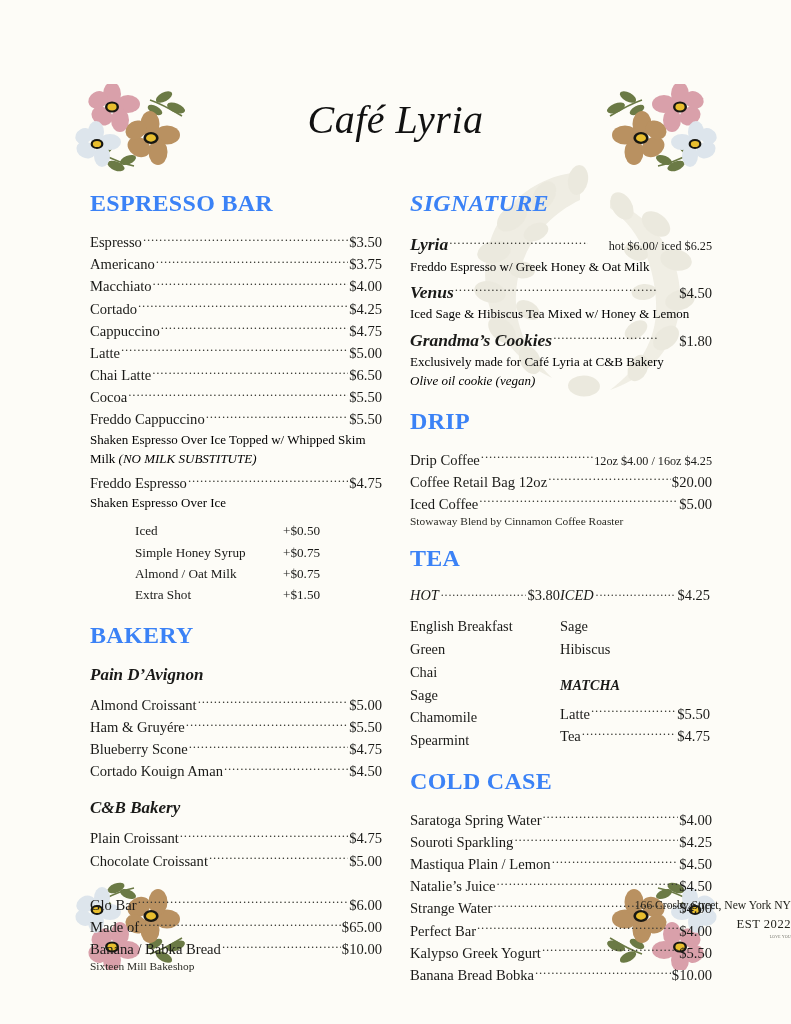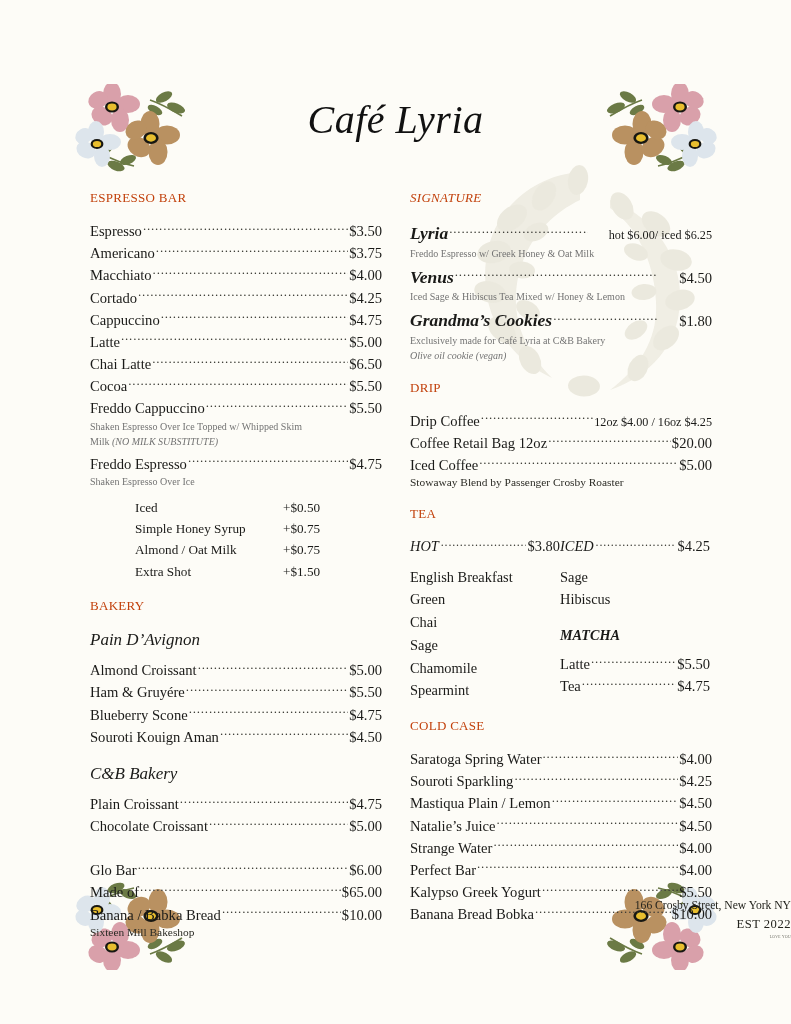--- a/index.html
+++ b/index.html
@@ -46,32 +46,32 @@
 
   
   .col {
     position: absolute;
     top: 190px;
   }
   .col-left  { left: 90px;  width: 292px; }
   .col-right { left: 410px; width: 302px; }
 
   h2.section {
-    font-size: 13px;
-    font-weight: normal;
+    font-size: 24px;
+    font-weight: bold;
     letter-spacing: 0.3px;
     margin-bottom: 14px;
-    color: #c2410c;
+    color: #3b82f6;
   }
   h2.section.italic { font-style: italic; }
 
   h3.subsection {
     font-size: 17px;
     font-style: italic;
-    font-weight: normal;
+    font-weight: bold;
     margin: 16px 0 9px 0;
   }
 
   
   .row {
     display: flex;
     align-items: baseline;
     font-size: 14.6px;
     line-height: 1.52;
     white-space: nowrap;
@@ -98,23 +98,23 @@
   .row.sig .nm {
     font-style: italic;
     font-weight: bold;
     font-size: 17.5px;
   }
   .row.sig .pr { font-size: 14.6px; margin-left: 20px; }
 
   .row.small-price .pr { font-size: 12.2px; }
 
   .desc {
-    font-size: 10px;
+    font-size: 13px;
     line-height: 1.4;
-    color: #737373;
+    color: #000000;
     margin-bottom: 1px;
   }
   .desc .caps-ital { font-style: italic; }
   .desc.ital { font-style: italic; }
 
   .note {
     font-size: 11.4px;
     line-height: 1.3;
     color: #2b2b25;
     margin-top: -1px;
@@ -500,21 +500,21 @@
         <span class="nm">Ham &amp; Gruyére</span>
         <span class="dots"></span>
         <span class="pr">$5.50</span>
       </div>
       <div class="row">
         <span class="nm">Blueberry Scone</span>
         <span class="dots"></span>
         <span class="pr">$4.75</span>
       </div>
       <div class="row">
-        <span class="nm">Souroti Kouign Aman</span>
+        <span class="nm">Cortado Kouign Aman</span>
         <span class="dots"></span>
         <span class="pr">$4.50</span>
       </div>
     </div>
 
     <h3 class="subsection">C&amp;B Bakery</h3>
 
     <div>
       <div class="row">
         <span class="nm">Plain Croissant</span>
@@ -589,21 +589,21 @@
       <div class="row">
         <span class="nm">Coffee Retail Bag 12oz</span>
         <span class="dots"></span>
         <span class="pr">$20.00</span>
       </div>
       <div class="row">
         <span class="nm">Iced Coffee</span>
         <span class="dots"></span>
         <span class="pr">$5.00</span>
       </div>
-      <div class="note">Stowaway Blend by Passenger Crosby Roaster</div>
+      <div class="note">Stowaway Blend by Cinnamon Coffee Roaster</div>
     </div>
 
     <div class="spacer-md"></div>
     <h2 class="section">TEA</h2>
 
     <div class="tea-grid">
       <div class="tea-col">
         <div class="tea-head">
           <span class="nm">HOT</span>
           <span class="dots"></span>

